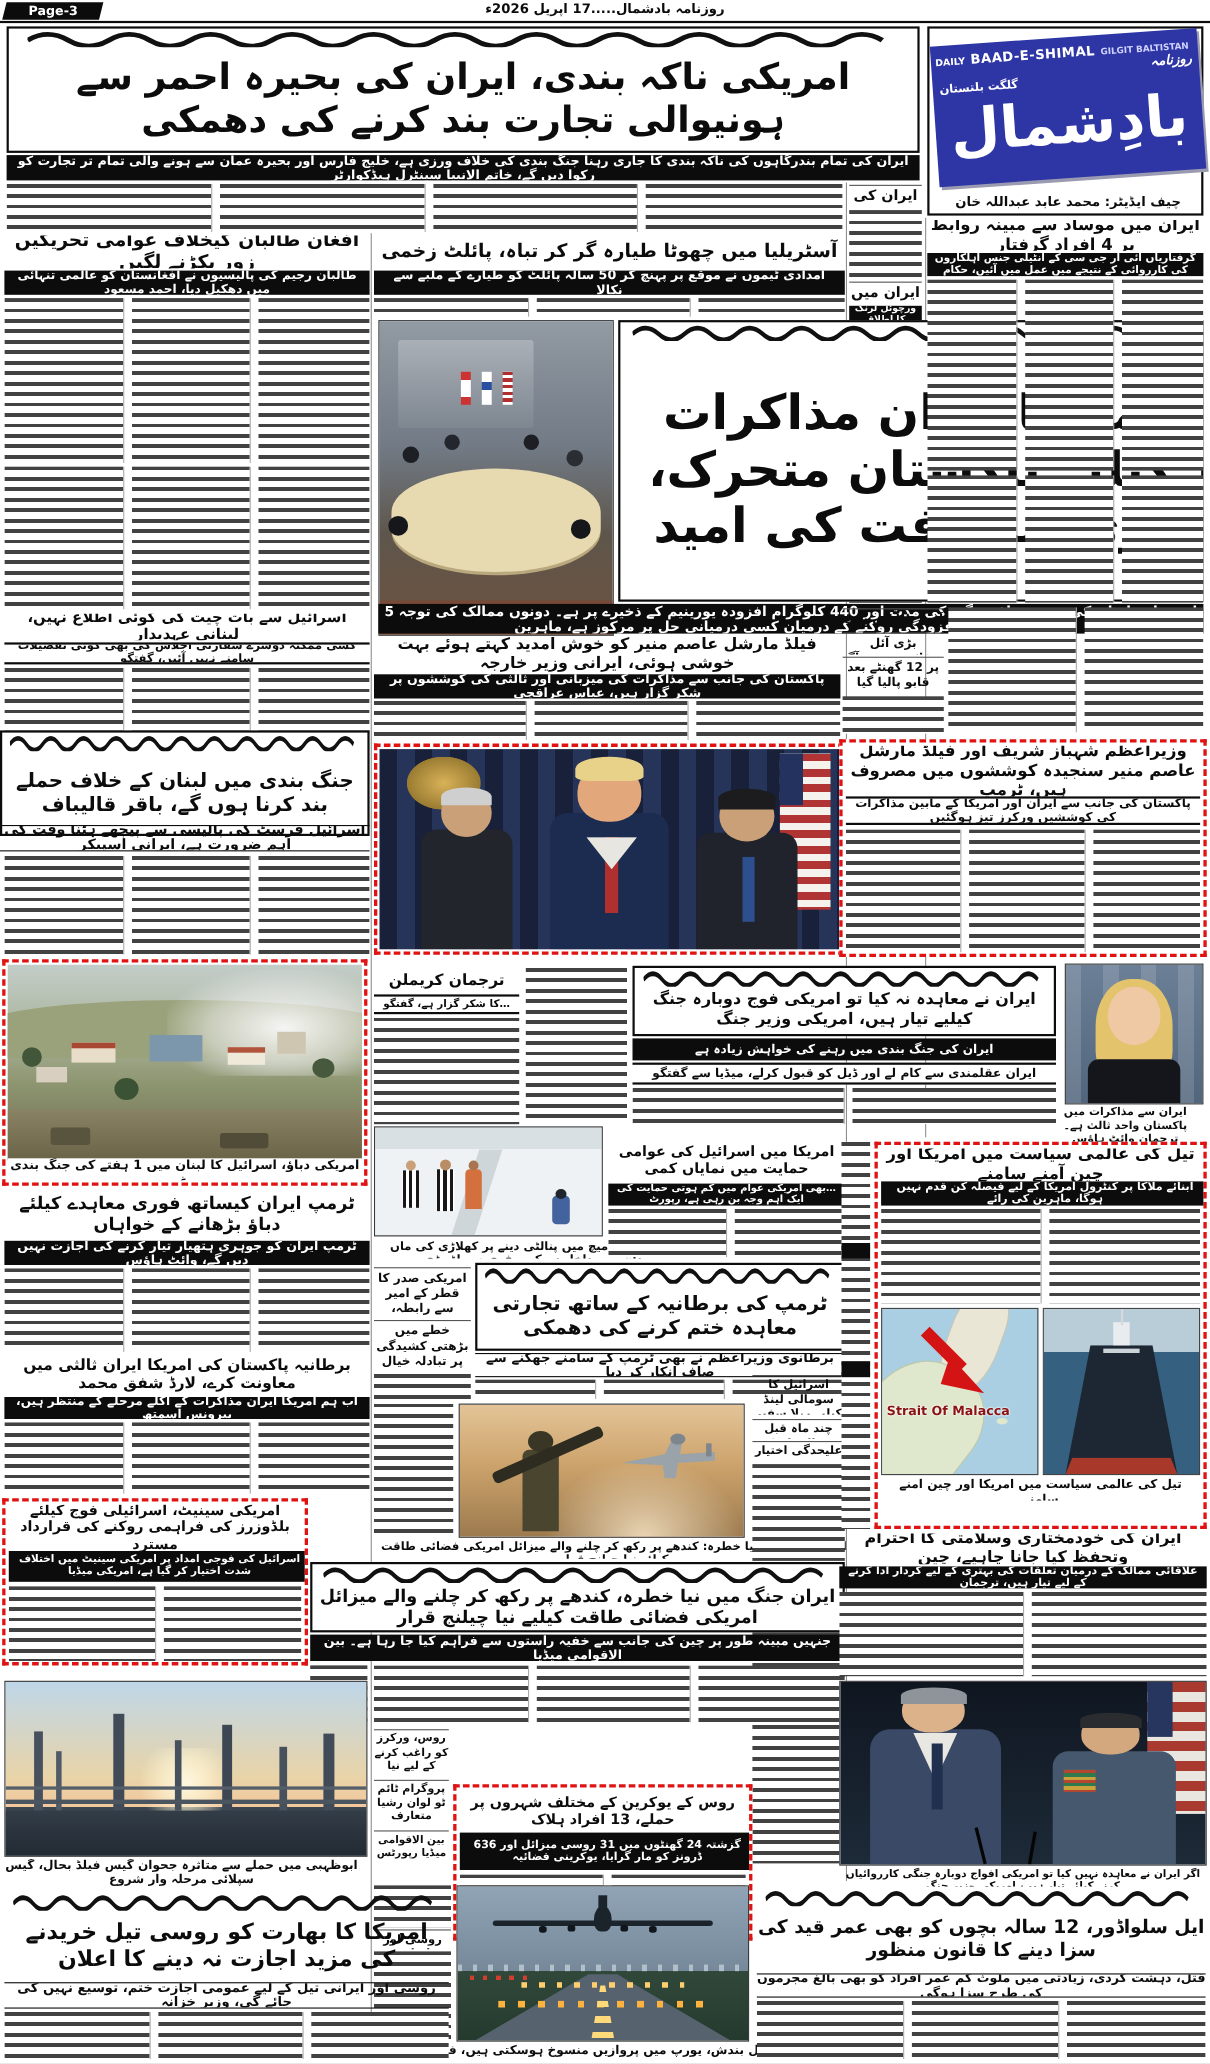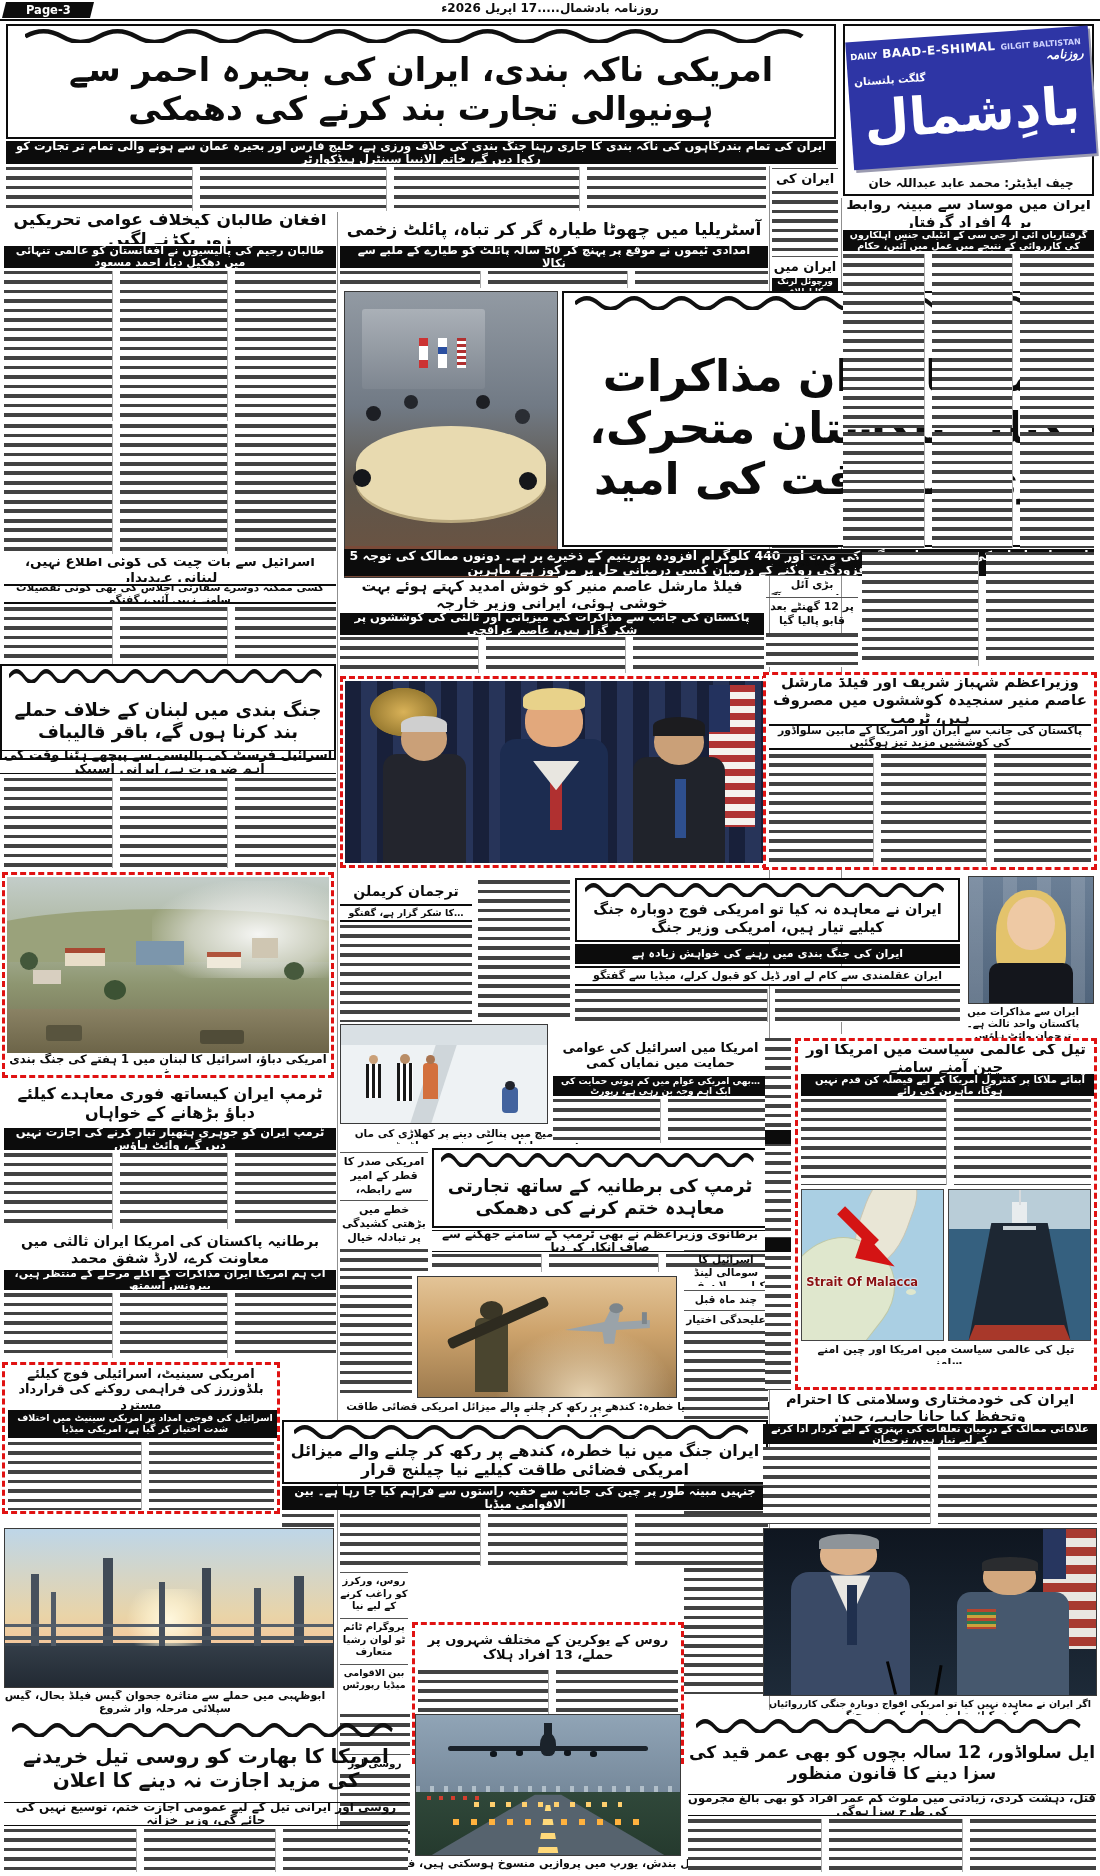--- a/index.html
+++ b/index.html
@@ -117,21 +117,21 @@
 
   <div class="abs box" style="left:562px;top:291px;width:532px;height:256px;">
     <svg class="sq" viewBox="0 0 600 14" preserveAspectRatio="none">
         <path d="M0 8 q14 -10 28 0 t28 0 t28 0 t28 0 t28 0 t28 0 t28 0 t28 0 t28 0 t28 0 t28 0 t28 0 t28 0 t28 0 t28 0 t28 0 t28 0 t28 0 t28 0 t28 0 t28 0" stroke="#111" stroke-width="4" fill="none"></path>
       </svg>
     <div class="hl" style="flex:1;font-size:44px;padding:0 10px;">امریکا ایران مذاکرات کیلیے پاکستان متحرک، بڑی پیشرفت کی امید</div>
   </div>
   <div class="abs strip" style="left:344px;top:549px;width:750px;height:27px;font-size:12.5px;">اہم تنازع ایران کی یورینیم افزودگی کی مدت اور 440 کلوگرام افزودہ یورینیم کے ذخیرے پر ہے۔ دونوں ممالک کی توجہ 5 سے 20 سال تک افزودگی روکنے کے درمیان کسی درمیانی حل پر مرکوز ہے، ماہرین</div>
 
   <div class="abs hl" style="left:340px;top:579px;width:424px;height:32px;font-size:14.5px;">فیلڈ مارشل عاصم منیر کو خوش آمدید کہتے ہوئے بہت خوشی ہوئی، ایرانی وزیر خارجہ</div>
-  <div class="abs strip" style="left:340px;top:613px;width:424px;height:22px;font-size:11.5px;">پاکستان کی جانب سے مذاکرات کی میزبانی اور ثالثی کی کوششوں پر شکر گزار ہیں، عاصم عراقچی</div>
+  <div class="abs strip" style="left:340px;top:613px;width:424px;height:22px;font-size:11.5px;">پاکستان کی جانب سے مذاکرات کی میزبانی اور ثالثی کی کوششوں پر شکر گزار ہیں، عباس عراقچی</div>
   <div class="abs cols" style="left:340px;top:637px;width:424px;height:36px;">
     <div></div>
       <div></div>
       <div></div>
   </div>
 
   <div class="abs minihead" style="left:766px;top:553px;width:92px;height:20px;font-size:11px;">آسٹریلیا کی سب سے</div>
   <div class="abs minihead" style="left:766px;top:575px;width:92px;height:20px;font-size:11px;">بڑی آئل ریفائنری میں آگ</div>
   <div class="abs minihead" style="left:766px;top:597px;width:92px;height:32px;font-size:11px;">پر 12 گھنٹے بعد قابو پالیا گیا</div>
   <div class="abs tx1" style="left:766px;top:633px;width:92px;height:34px;"></div>
@@ -168,21 +168,21 @@
       <div class="a" style="left:42.5%;bottom:84%;width:15%;height:12%;background:#e8d28a;border-radius:50% 50% 20% 20%;"></div>
       <div class="a" style="left:69%;bottom:0;width:22%;height:58%;background:#20232b;border-radius:14px 14px 0 0;"></div>
       <div class="a" style="left:79%;bottom:14%;width:2.6%;height:32%;background:#2e4f8e;"></div>
       <div class="a" style="left:74%;bottom:54%;width:12%;height:25%;background:#caa078;border-radius:50%;"></div>
       <div class="a" style="left:73.6%;bottom:70%;width:12.6%;height:10%;background:#1c1c1f;border-radius:50% 50% 0 0;"></div>
     </div>
   </div>
 
   <div class="abs rbox" style="left:763px;top:672px;width:334px;height:198px;padding:3px;">
     <div class="hl" style="width:100%;height:46px;font-size:15px;">وزیراعظم شہباز شریف اور فیلڈ مارشل عاصم منیر سنجیدہ کوششوں میں مصروف ہیں، ٹرمپ</div>
-    <div class="deck" style="width:100%;height:22px;font-size:11px;">پاکستان کی جانب سے ایران اور امریکا کے مابین سلواڈور کی کوششیں مزید تیز ہوگئیں</div>
+    <div class="deck" style="width:100%;height:22px;font-size:11px;">پاکستان کی جانب سے ایران اور امریکا کے مابین مذاکرات کی کوششیں ورکرز تیز ہوگئیں</div>
     <div class="cols" style="width:100%;height:112px;margin-top:4px;">
       <div></div>
         <div></div>
         <div></div>
     </div>
   </div>
 
   <div class="abs hl" style="left:4px;top:558px;width:332px;height:24px;font-size:13.5px;">اسرائیل سے بات چیت کی کوئی اطلاع نہیں، لبنانی عہدیدار</div>
   <div class="abs deck" style="left:4px;top:584px;width:332px;height:20px;font-size:10.5px;">کسی ممکنہ دوسرے سفارتی اجلاس کی بھی کوئی تفصیلات سامنے نہیں آئیں، گفتگو</div>
   <div class="abs cols" style="left:4px;top:607px;width:332px;height:63px;">
@@ -320,20 +320,21 @@
   </div>
   <div class="abs tx1" style="left:282px;top:1514px;width:52px;height:52px;"></div>
   <div class="abs cols" style="left:340px;top:1514px;width:428px;height:52px;">
     <div></div>
       <div></div>
       <div></div>
   </div>
 
   <div class="abs rbox" style="left:412px;top:1622px;width:272px;height:142px;padding:3px;">
     <div class="hl" style="width:100%;height:38px;font-size:13px;">روس کے یوکرین کے مختلف شہروں پر حملے، 13 افراد ہلاک</div>
+    <div class="strip" style="width:100%;height:32px;font-size:10px;">گزشتہ 24 گھنٹوں میں 31 روسی میزائل اور 636 ڈرونز کو مار گرایا، یوکرینی فضائیہ</div>
     <div class="cols" style="width:100%;height:56px;margin-top:4px;">
       <div></div>
         <div></div>
     </div>
   </div>
 
   <div class="abs minihead" style="left:340px;top:1572px;width:68px;height:44px;font-size:10px;">روس، ورکرز کو راغب کرنے کے لیے نیا</div>
   <div class="abs minihead" style="left:340px;top:1618px;width:68px;height:44px;font-size:10px;">پروگرام ٹائم ٹو لوان رشیا متعارف</div>
   <div class="abs minihead" style="left:340px;top:1664px;width:68px;height:30px;font-size:9.5px;">بین الاقوامی میڈیا رپورٹس</div>
 

